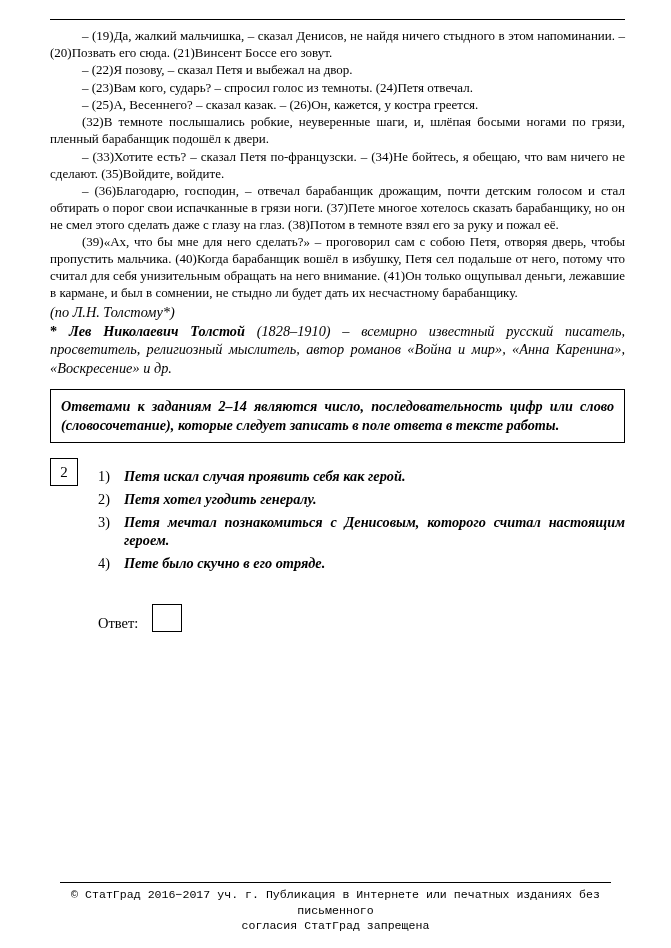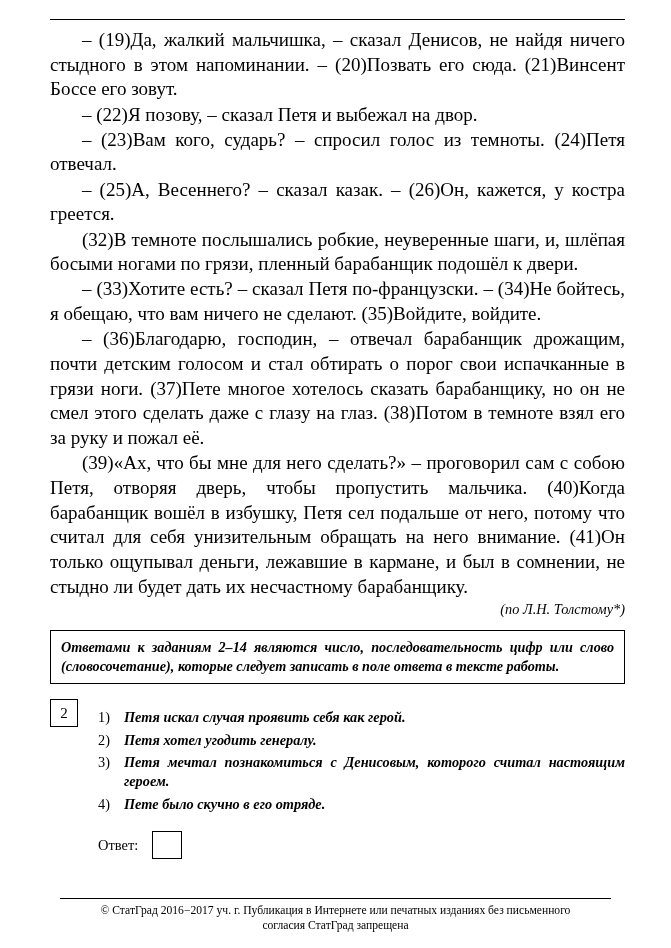--- a/index.html
+++ b/index.html
@@ -31,31 +31,31 @@
     margin-bottom: 2px;
   }
   .header-title { letter-spacing: 0.1px; }
   .header-page { font-weight: normal; font-size: 14.5px; padding-right: 4px;}
   .rule {
     border: 0;
     border-top: 1px solid #000;
     margin: 1px 0 8px 0;
   }
   p.text {
-    font-size: 19px;
+    font-size: 13px;
     line-height: 1.30;
     text-align: justify;
     text-indent: 32px;
     margin: 0 0 0.5px 0;
     hyphens: none;
   }
   .attrib {
     font-size: 14.3px;
     font-style: italic;
-    text-align: right;
+    text-align: left;
     margin: 2px 0 1px 0;
   }
   p.footnote {
     font-size: 14.3px;
     font-style: italic;
     line-height: 1.30;
     text-align: justify;
     margin: 0 0 0 0;
     text-indent: 0;
   }
@@ -109,39 +109,40 @@
   }
   ol.answers li .marker {
     width: 26px;
     flex: 0 0 auto;
     font-style: normal;
     font-weight: normal;
   }
   ol.answers li .opt-text { flex: 1 1 auto; text-align: justify; }
   .answer-row {
     display: flex;
-    align-items: center;
-    margin-top: 18px;
+    align-items: flex-end;
+    margin-top: 32px;
     font-size: 14.5px;
   }
   .answer-label { margin-right: 14px; }
   .answer-box {
     width: 28px;
     height: 26px;
     border: 1.4px solid #000;
   }
   .footer {
     position: absolute;
     left: 0;
     right: 0;
     bottom: 14px;
     text-align: center;
     font-size: 11.6px;
     line-height: 1.35;
     padding: 0 60px;
+    font-family: Liberation Mono, monospace;
   }
   .footer hr {
     border: 0;
     border-top: 1px solid #000;
     margin: 0 0 4px 0;
   }
 </style>
 </head>
 <body>
 
@@ -155,20 +156,21 @@
     <p class="text">– (23)Вам кого, сударь? – спросил голос из темноты. (24)Петя отвечал.</p>
     <p class="text">– (25)А, Весеннего? – сказал казак. – (26)Он, кажется, у костра греется.</p>
     <p class="text">(32)В темноте послышались робкие, неуверенные шаги, и, шлёпая босыми ногами по грязи, пленный барабанщик подошёл к двери.</p>
     <p class="text">– (33)Хотите есть? – сказал Петя по-французски. – (34)Не бойтесь, я обещаю, что вам ничего не сделают. (35)Войдите, войдите.</p>
     <p class="text">– (36)Благодарю, господин, – отвечал барабанщик дрожащим, почти детским голосом и стал обтирать о порог свои испачканные в грязи ноги. (37)Пете многое хотелось сказать барабанщику, но он не смел этого сделать даже с глазу на глаз. (38)Потом в темноте взял его за руку и пожал её.</p>
     <p class="text">(39)«Ах, что бы мне для него сделать?» – проговорил сам с собою Петя, отворяя дверь, чтобы пропустить мальчика. (40)Когда барабанщик вошёл в избушку, Петя сел подальше от него, потому что считал для себя унизительным обращать на него внимание. (41)Он только ощупывал деньги, лежавшие в кармане, и был в сомнении, не стыдно ли будет дать их несчастному барабанщику.</p>
   </div>
 
   <div class="attrib">(по Л.Н. Толстому*)</div>
 
+  <p class="footnote"><span class="star">*</span> <b>Лев Николаевич Толстой</b> <span>(1828–1910) – всемирно известный русский писатель, просветитель, религиозный мыслитель, автор романов «Война и мир», «Анна Каренина», «Воскресение» и др.</span></p>
 
   <div class="instruction-box">Ответами к заданиям 2–14 являются число, последовательность цифр или слово (словосочетание), которые следует записать в поле ответа в тексте работы.</div>
 
   <div class="task">
     <div class="task-num">2</div>
     <div class="task-body">
 
       <ol class="answers">
         <li>
           <span class="marker">1)</span>

